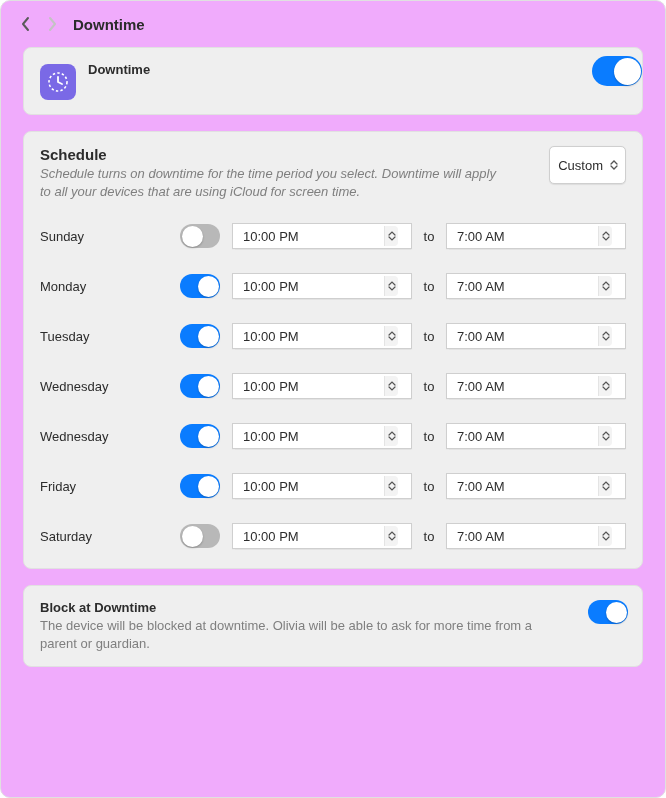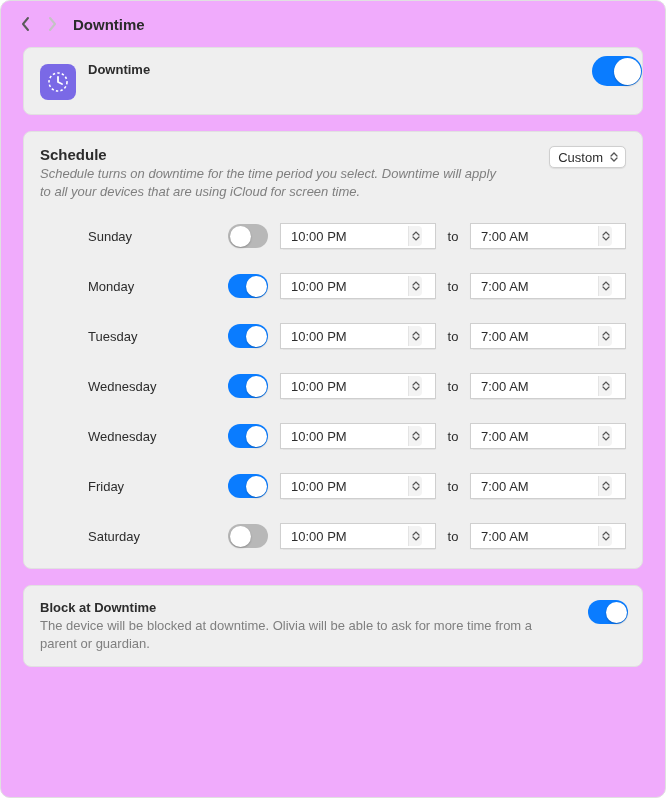--- a/index.html
+++ b/index.html
@@ -88,42 +88,41 @@
   .big-toggle .knob {
     width:27px; height:27px; top:1.5px; left:1.5px;
   }
   .big-toggle.on .knob { left:21.5px; }
 
   .schedule-head { position:relative; margin-bottom:10px;}
   .schedule-head .h1 { margin-bottom:2px; font-size:15px;}
   .schedule-head .desc { padding-right:120px;font-style:italic; }
   .dropdown {
     position:absolute; right:0; top:0;
-    height:22px;
+    height:38px;
     background:#ffffff;
     border:1px solid #cfcfcf;
     border-radius:5px;
     display:flex; align-items:center;
     padding: 0 4px 0 8px;
     font-size:13px;
     color:#2c2c2c;
     box-shadow: 0 0.5px 1px rgba(0,0,0,0.08);
   }
   .dropdown .label { margin-right:4px; }
   .chevrons {
     width:14px; height:18px;
     display:flex; flex-direction:column; align-items:center; justify-content:center;
   }
   .chevrons svg { display:block; }
 
   .day-row {
     display:flex; align-items:center;
     height:36px;
     margin-top:14px;
-    margin-left:48px;
   }
   .day-row:first-of-type{ margin-top:18px; }
   .day-label {
     width:140px;
     font-size:13px;
     color:#2c2c2c;
   }
   .day-toggle-wrap { width:52px; display:flex; align-items:center;}
   .time-field {
     flex:1 1 0;

